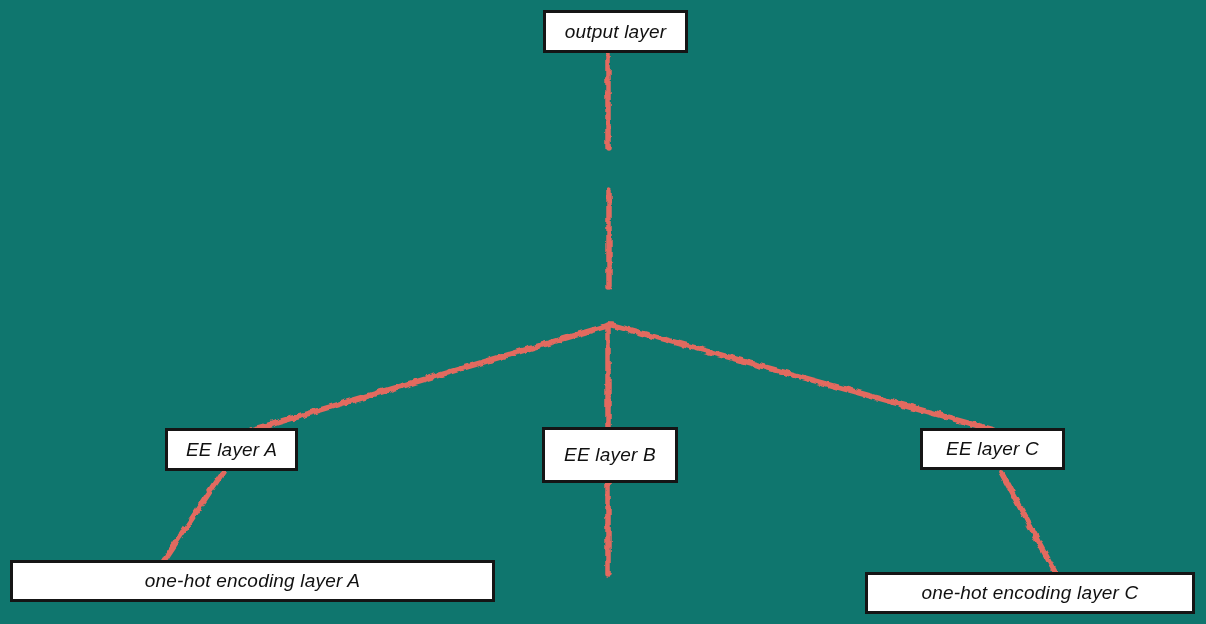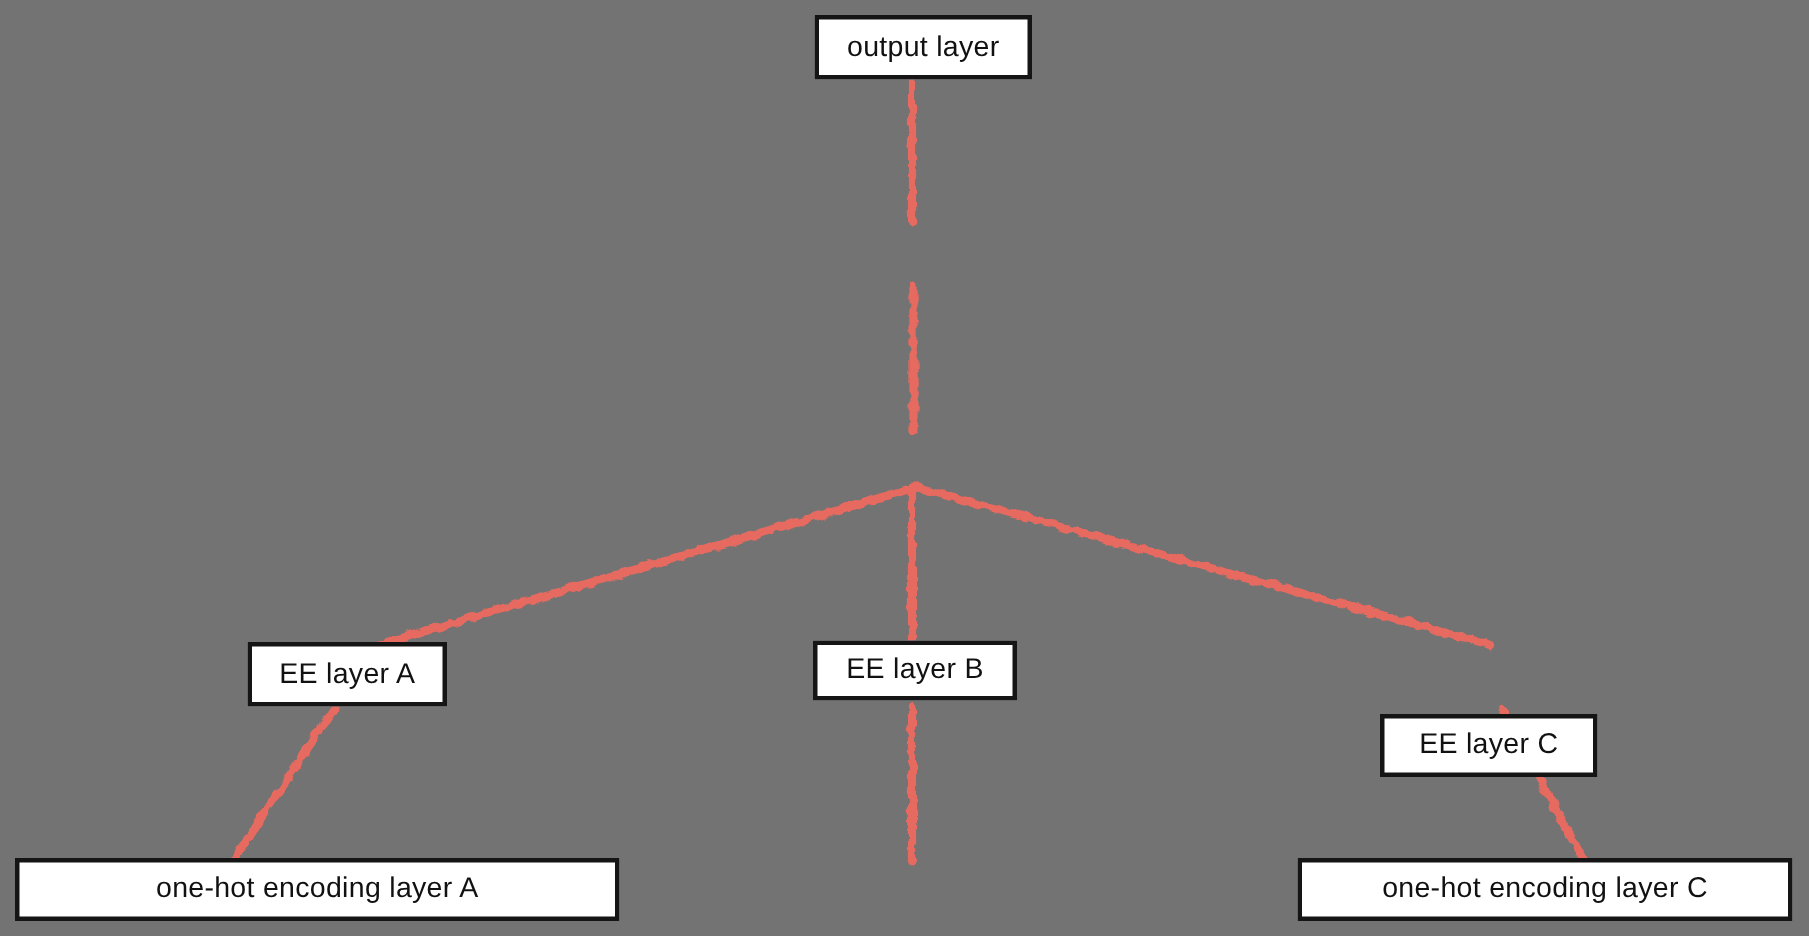--- a/index.html
+++ b/index.html
@@ -4,23 +4,24 @@
 <style>
   html, body {
     margin: 0;
     padding: 0;
     background: #ffffff;
   }
   .canvas {
     position: relative;
     width: 1206px;
     height: 624px;
-    background: #737373;
+    background: #0f766e;
     font-family: "Liberation Sans", sans-serif;
     overflow: hidden;
+    font-style: italic;
   }
   .edges-svg {
     position: absolute;
     left: 0;
     top: 0;
     width: 1206px;
     height: 624px;
     pointer-events: none;
   }
   .node {
@@ -34,23 +35,23 @@
     font-size: 19px;
     color: #111111;
     letter-spacing: 0.2px;
     white-space: nowrap;
   }
   
   .n-output   { left: 543px; top: 10px;  width: 145px; height: 43px; }
   .n-dense1   { left: 258px; top: 146px; width: 715px; height: 44px; }
   .n-dense0   { left: 258px; top: 283px; width: 715px; height: 44px; }
   .n-ee-a     { left: 165px; top: 428px; width: 133px; height: 43px; }
-  .n-ee-b     { left: 542px; top: 427px; width: 136px; height: 40px; }
-  .n-ee-c     { left: 920px; top: 428px; width: 145px; height: 42px; margin-top: 48px; }
-  .n-onehot-a { left: 10px;  top: 572px; width: 403px; height: 42px; }
+  .n-ee-b     { left: 542px; top: 427px; width: 136px; height: 56px; }
+  .n-ee-c     { left: 920px; top: 428px; width: 145px; height: 42px; }
+  .n-onehot-a { left: 10px;  top: 560px; width: 485px; height: 42px; }
   .n-onehot-b { left: 460px; top: 572px; width: 370px; height: 42px; }
   .n-onehot-c { left: 865px; top: 572px; width: 330px; height: 42px; }
 </style>
 </head>
 <body>
 
 <div class="canvas">
 
   <svg class="edges-svg" viewBox="0 0 1206 624">
     <defs>

